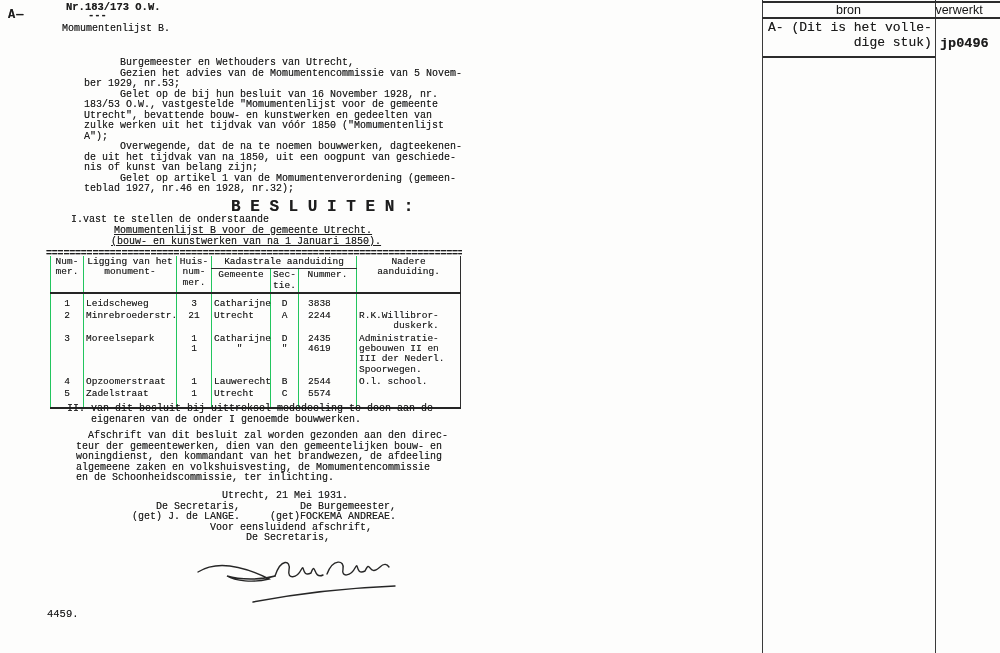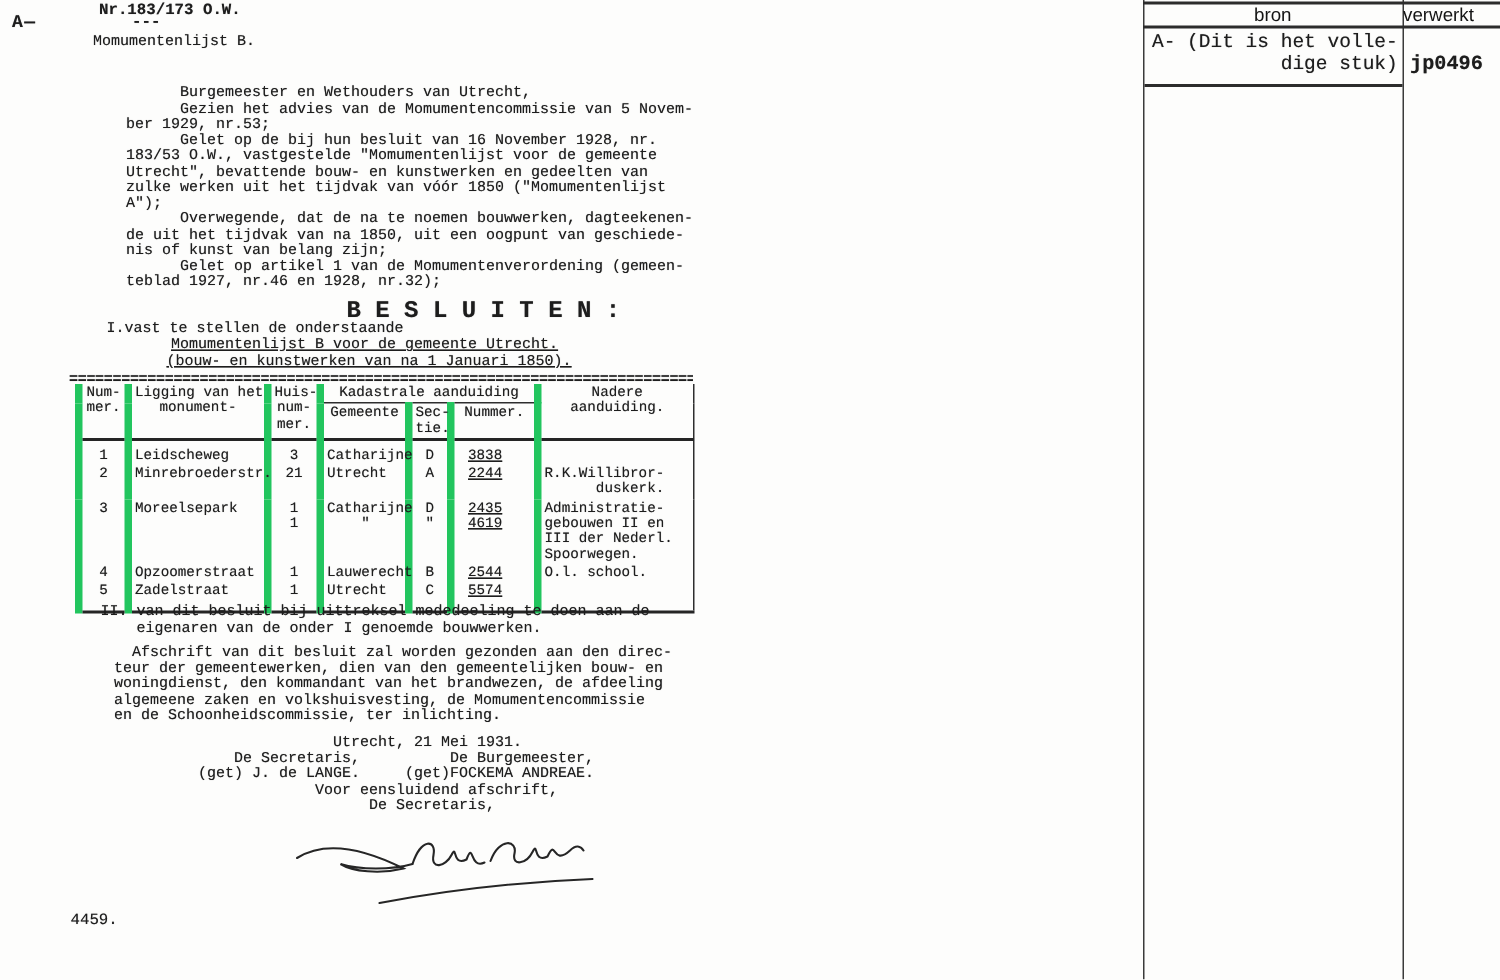--- a/index.html
+++ b/index.html
@@ -36,29 +36,29 @@
   table.mtable {
     position:absolute; left:50px; top:256px; width:410px;
     border-collapse:collapse; table-layout:fixed;
     font-family:"Liberation Mono","DejaVu Sans Mono",monospace;
     font-size:9.5px; line-height:10.3px; color:#1d1d1d;
     border-left:1px solid #2e2e2e; border-right:1px solid #2e2e2e;
     border-bottom:2px solid #252525;
     text-shadow:0 0 .5px rgba(20,20,20,.5);
   }
   .mtable th, .mtable td {
-    border-left:5px solid #22c55e; padding:1px 2px;
+    border-left:1px solid #22c55e; padding:1px 2px;
     white-space:pre; vertical-align:top; font-weight:normal;
   }
   .mtable thead { border-bottom:2px solid #252525; }
   .mtable thead th { text-align:center; }
   .mtable th.c-kad { border-bottom:1px solid #2e2e2e; }
   .mtable td.c-nummer, .mtable td.c-huisnummer, .mtable td.c-sectie { text-align:center; }
   .mtable td.c-ligging, .mtable td.c-gemeente, .mtable td.c-nadere { text-align:left; }
-  .mtable td.c-kadnummer { text-align:left; padding-left:9px;text-decoration:underline; }
+  .mtable td.c-kadnummer { text-align:left; padding-left:9px; }
   .mtable tbody tr:first-child td { padding-top:5px; }
   .mtable tbody tr:last-child  td { padding-bottom:7px; }
 
   
   .vline { top:0; width:1px; height:653px; background:#3a3a3a; }
   .vl1 { left:762px; } .vl2 { left:935px; }
   .hline { height:2px; background:#2c2c2c; }
   .hl-top   { left:762px; top:1px;  width:238px; }
   .hl-hdr   { left:762px; top:17px; width:238px; }
   .hl-cell  { left:763px; top:56px; width:172px; height:1.5px; }

